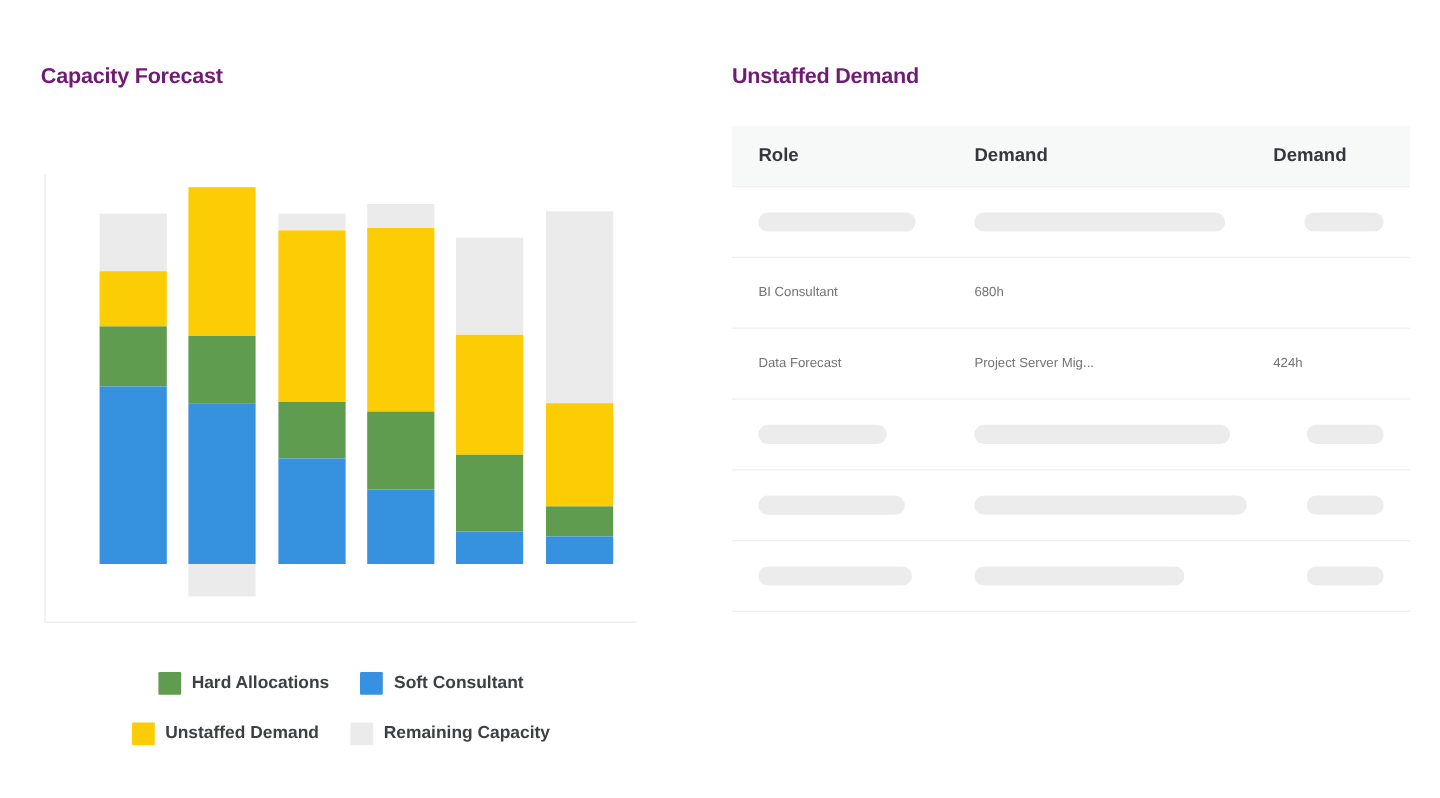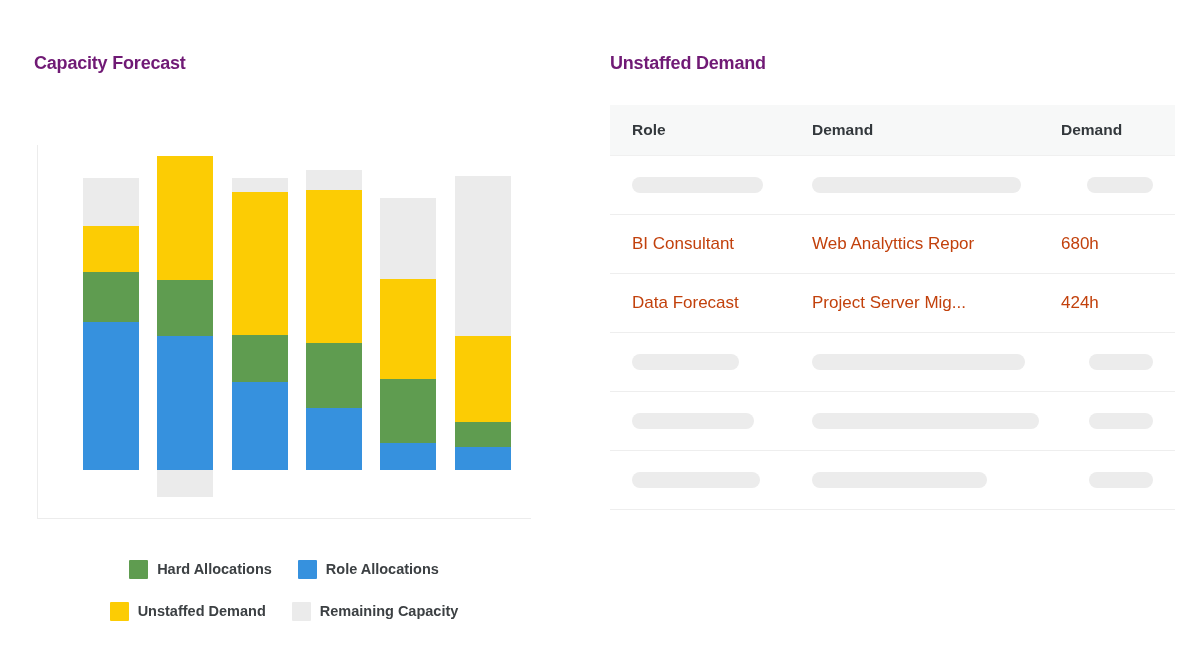--- a/index.html
+++ b/index.html
@@ -89,21 +89,21 @@
     height: 59px;
     padding: 0 22px;
     border-bottom: 1px solid #eeeeee;
   }
   .t-head {
     background: #f7f8f8;
     height: 51px;
     border-bottom: 1px solid #f0f0f0;
   }
   .t-head .c { font-size: 15.5px; font-weight: bold; color: #33383c; }
-  .c { font-size: 17px; color: #c2410c; }
+  .c { font-size: 11px; color: #737373; }
   .c-role    { flex: 0 0 180px; text-align: left; }
   .c-project { flex: 1 1 auto;  text-align: left; }
   .c-demand  { flex: 0 0 92px;  }
   .t-row.skeleton { border-bottom: 1px solid #eeeeee; }
   .skel {
     height: 16px;
     border-radius: 8px;
     background: #ececec;
   }
   .t-row.last { border-bottom: 1px solid #eeeeee; }
@@ -159,21 +159,21 @@
     </div>
 
     <div id="legend">
       <div class="legend-row">
         <div class="legend-item">
           <span class="legend-swatch" style="background: rgb(95, 156, 80);"></span>
           <span class="legend-label">Hard Allocations</span>
         </div>
         <div class="legend-item">
           <span class="legend-swatch" style="background: rgb(54, 145, 222);"></span>
-          <span class="legend-label">Role Allocations</span>
+          <span class="legend-label">Soft Consultant</span>
         </div>
       </div>
       <div class="legend-row">
         <div class="legend-item">
           <span class="legend-swatch" style="background: rgb(252, 204, 4);"></span>
           <span class="legend-label">Unstaffed Demand</span>
         </div>
         <div class="legend-item">
           <span class="legend-swatch" style="background: rgb(235, 235, 235);"></span>
           <span class="legend-label">Remaining Capacity</span>
@@ -199,21 +199,20 @@
             </div>
             <div class="c c-project">
               <div class="skel" style="width: 209px; background: rgb(236, 236, 236);"></div>
             </div>
             <div class="c c-demand">
               <div class="skel" style="width: 66px; background: rgb(236, 236, 236); margin-left: auto;"></div>
             </div>
           </div>
           <div class="t-row">
             <div class="c c-role">BI Consultant</div>
-            <div class="c c-project">Web Analyttics Repor</div>
             <div class="c c-demand">680h</div>
           </div>
           <div class="t-row">
             <div class="c c-role">Data Forecast</div>
             <div class="c c-project">Project Server Mig...</div>
             <div class="c c-demand">424h</div>
           </div>
           <div class="t-row skeleton">
             <div class="c c-role">
               <div class="skel" style="width: 107px; background: rgb(236, 236, 236);"></div>

